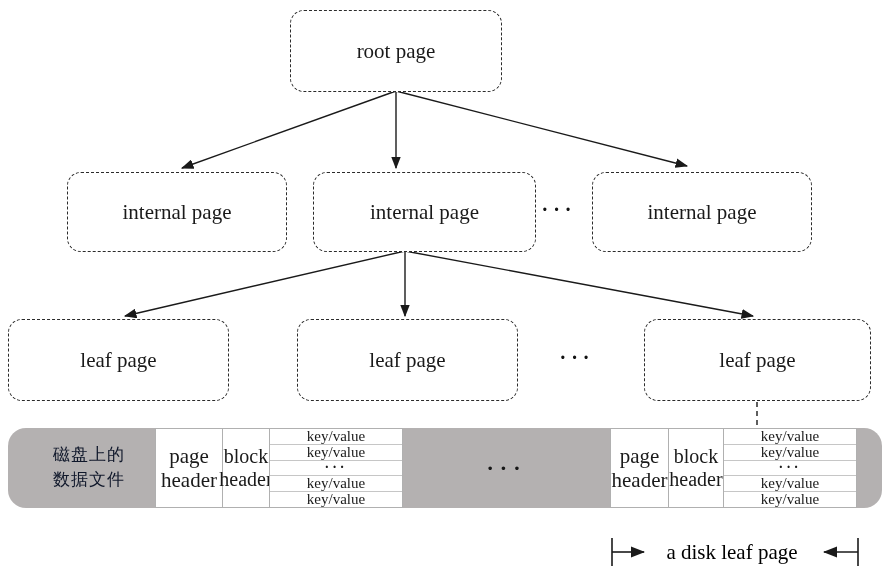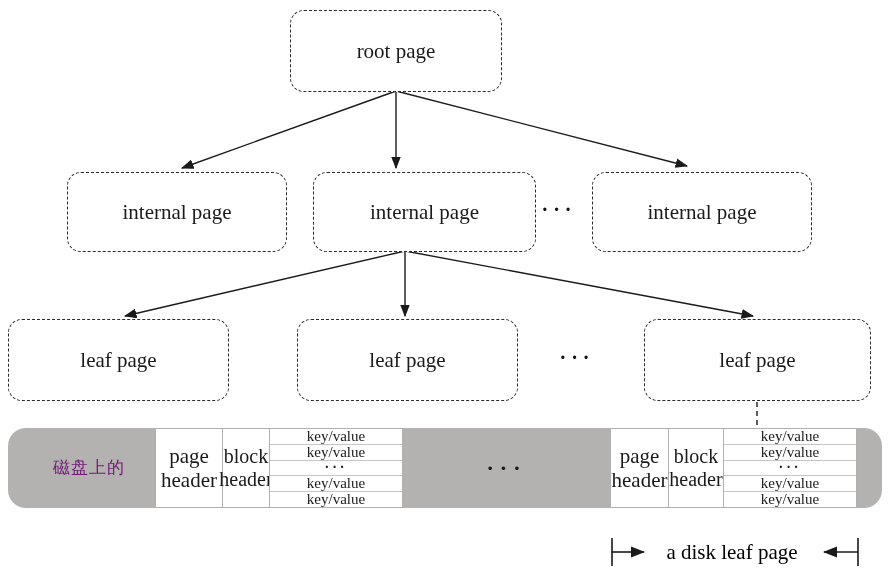--- a/index.html
+++ b/index.html
@@ -37,21 +37,21 @@
   }
   .gray{
     background:#b4b1b1;
   }
   .gray-left{border-radius:18px 0 0 18px;}
   .gray-right{border-radius:0 18px 18px 0;}
   .disk-label{
     display:flex;flex-direction:column;justify-content:center;
     padding-left:45px;
     font-size:17px;line-height:1.45;
-    color:#701a75;
+    color:#0f172a;
     letter-spacing:1px;
   }
   .cell{
     background:#ffffff;
     border:1px solid #b0b0b0;
     border-right:none;
     display:flex;align-items:center;justify-content:center;
     text-align:center;
     font-size:21px;line-height:1.15;
     overflow:visible;
@@ -132,20 +132,21 @@
   <div class="node" style="left:297px;top:319px;width:219px;height:80px;">
     <span>leaf page</span>
   </div>
   <div class="ellipsis" style="left:556px;top:346px;width:42px;">···</div>
   <div class="node" style="left:644px;top:319px;width:225px;height:80px;">
     <span>leaf page</span>
   </div>
 
   <div class="band-seg gray gray-left disk-label" style="left:8px;width:147px;">
     <span>磁盘上的</span>
+    <span>数据文件</span>
   </div>
 
   <div class="band-seg cell" style="left:155px;width:67px;">page header</div>
   <div class="band-seg cell tight" style="left:222px;width:47px;">block header</div>
   <div class="band-seg kv" style="left:269px;width:134px;">
     <div class="kv-row">key/value</div>
     <div class="kv-row">key/value</div>
     <div class="kv-row dots">···</div>
     <div class="kv-row">key/value</div>
     <div class="kv-row">key/value</div>

